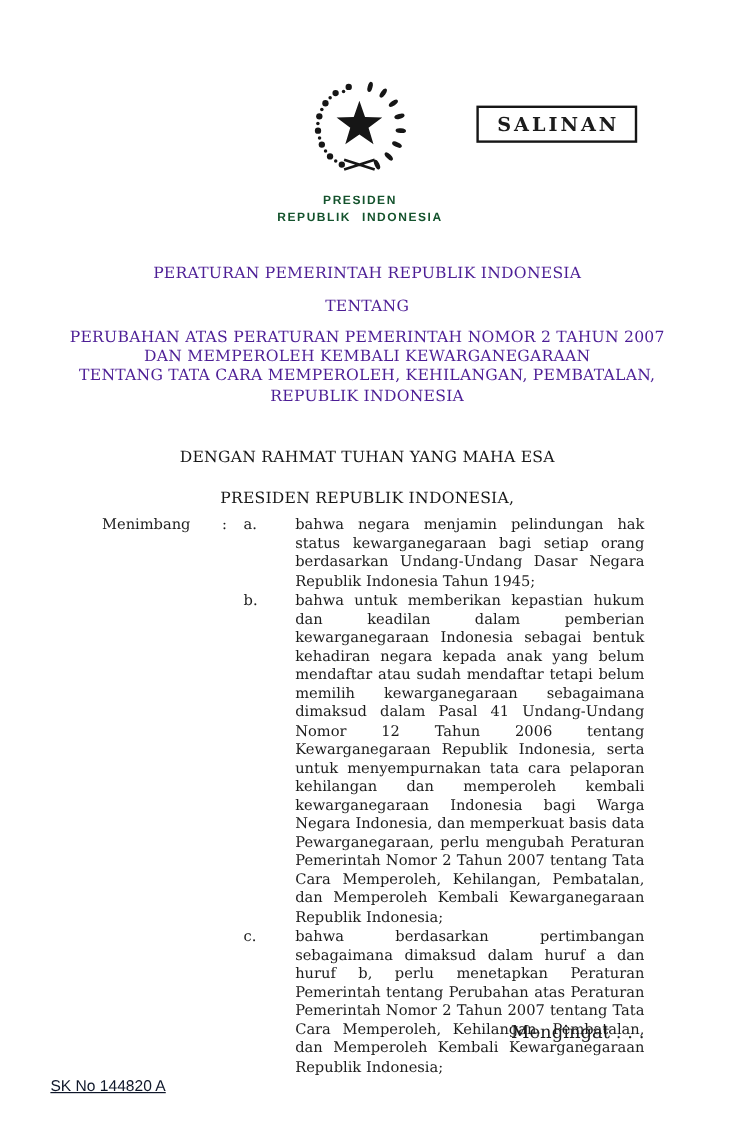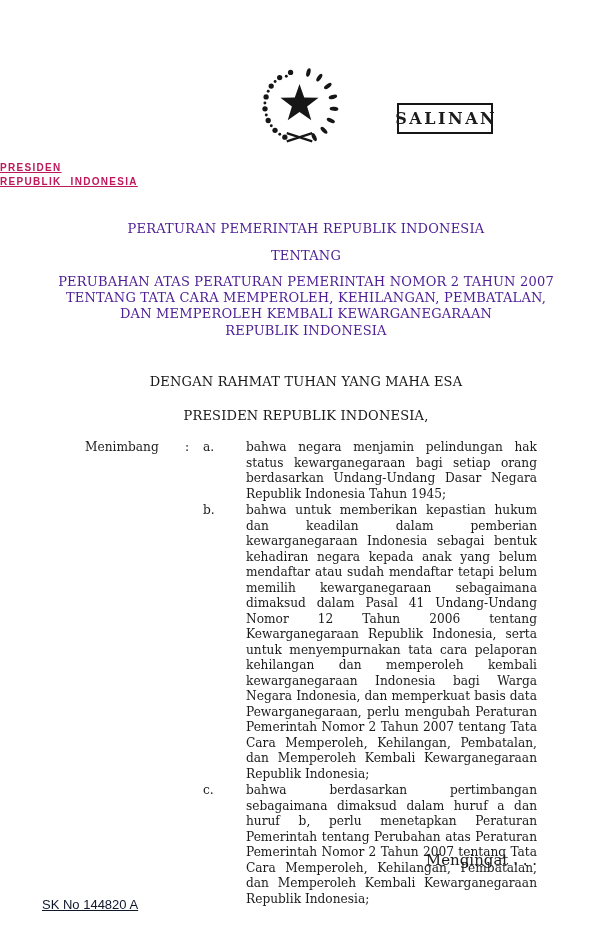--- a/index.html
+++ b/index.html
@@ -20,46 +20,46 @@
     left: 254px;
     top: 62px;
     width: 91px;
     height: 95px;
   }
   .emblem svg { width: 100%; height: 100%; }
   
   .salinan {
     position: absolute;
     left: 397px;
-    top: 103px;
-    width: 96px;
+    top: 88px;
+    width: 134px;
     height: 31px;
     border: 2.5px solid #161616;
     display: flex;
     align-items: center;
     justify-content: center;
   }
   .salinan span {
     font-family: "DejaVu Serif", serif;
     font-weight: bold;
     font-size: 16px;
     letter-spacing: 2.5px;
     padding-left: 2.5px; 
     line-height: 1;
   }
   
   .letterhead {
     position: absolute;
     top: 162px;
     left: 0;
     width: 600px;
+    text-align: center;
     font-family: "Liberation Sans", sans-serif;
     font-weight: bold;
-    color: #be185d;
-    text-decoration: underline;
+    color: #14532d;
   }
   .letterhead .lh1 { font-size: 10px; letter-spacing: 1.3px; }
   .letterhead .lh2 { font-size: 10px; letter-spacing: 1.3px; word-spacing: 5px; margin-top: 3px; }
   
   .title-block {
     position: absolute;
     top: 221px;
     left: 0;
     width: 612px;
     text-align: center;
@@ -77,21 +77,21 @@
     text-align: center;
     font-size: 13px;
     letter-spacing: 0.2px;
     color: #161616;
   }
   .invocation { top: 374px; }
   .authority  { top: 408px; }
   
   .considering {
     position: absolute;
-    top: 440px;
+    top: 430px;
     left: 85px;
     width: 452px;
     display: flex;
     font-size: 12.2px;
     line-height: 15.5px;
     color: #1b1b1b;
   }
   .cons-label { width: 100px; flex: 0 0 100px; }
   .cons-colon { width: 18px;  flex: 0 0 18px; }
   .cons-items { flex: 1; }
@@ -165,22 +165,22 @@
   <div class="letterhead">
     <div class="lh1">PRESIDEN</div>
     <div class="lh2">REPUBLIK INDONESIA</div>
   </div>
 
   <div class="title-block">
     <div class="t-line">PERATURAN PEMERINTAH REPUBLIK INDONESIA</div>
     <div class="t-line">TENTANG</div>
     <div class="subject">
       <div>PERUBAHAN ATAS PERATURAN PEMERINTAH NOMOR 2 TAHUN 2007</div>
+      <div>DAN MEMPEROLEH KEMBALI KEWARGANEGARAAN</div>
       <div>TENTANG TATA CARA MEMPEROLEH, KEHILANGAN, PEMBATALAN,</div>
-      <div>DAN MEMPEROLEH KEMBALI KEWARGANEGARAAN</div>
       <div>REPUBLIK INDONESIA</div>
     </div>
   </div>
 
   <div class="invocation">DENGAN RAHMAT TUHAN YANG MAHA ESA</div>
   <div class="authority">PRESIDEN REPUBLIK INDONESIA,</div>
 
   <div class="considering">
     <div class="cons-label">Menimbang</div>
     <div class="cons-colon">:</div>

